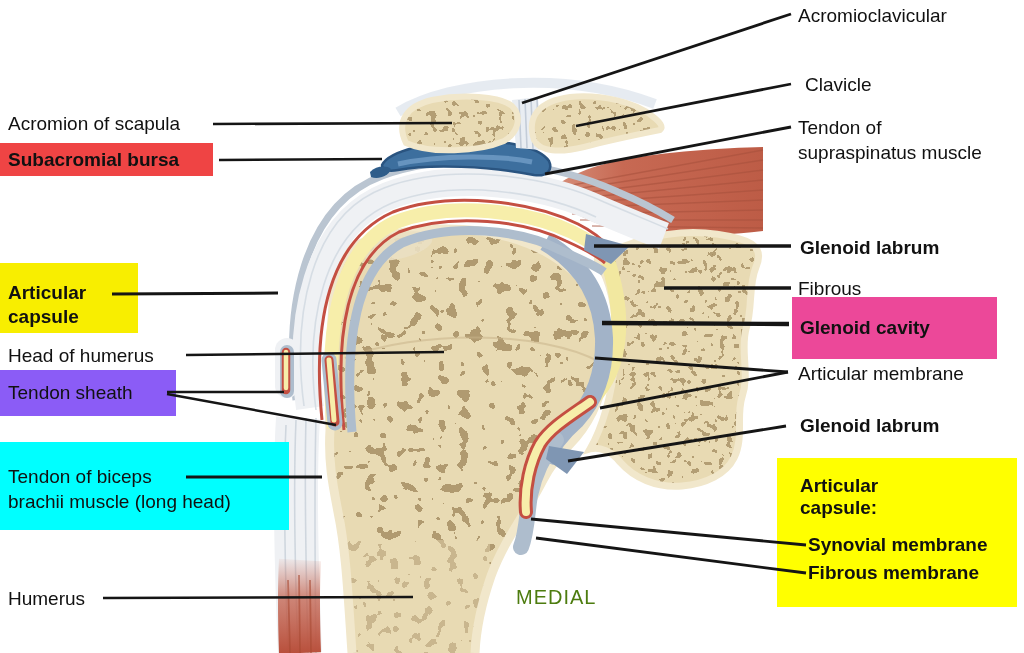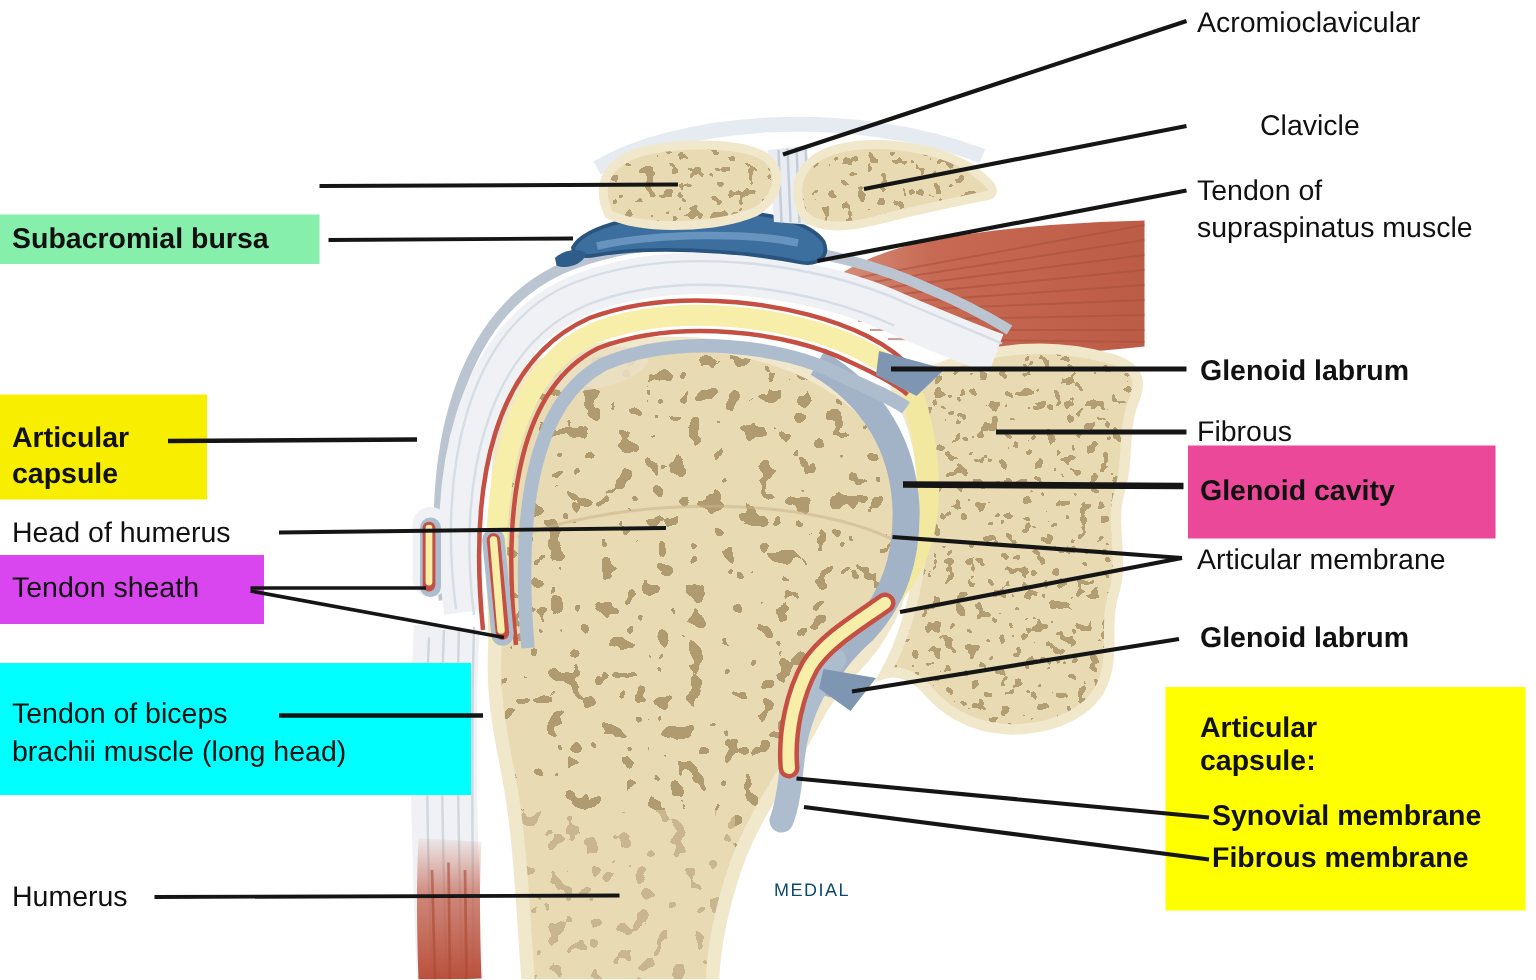--- a/index.html
+++ b/index.html
@@ -5,21 +5,21 @@
   html,body{margin:0;padding:0;background:#ffffff;}
   #stage{position:relative;width:1024px;height:653px;background:#ffffff;overflow:hidden;
          font-family:"Liberation Sans", sans-serif;}
   #art,#leads{position:absolute;left:0;top:0;width:1024px;height:653px;}
   #art{z-index:1;}
   .lbl{position:absolute;z-index:2;font-size:19px;line-height:23px;color:#111;white-space:nowrap;}
   .lbl.bold{font-weight:bold;}
   .lbl .ln{white-space:nowrap;}
   .box{box-sizing:border-box;}
   #leads{z-index:3;pointer-events:none;}
-  #medial{position:absolute;z-index:2;font-size:12px;letter-spacing:1px;color:#0c4a6e;}
+  #medial{position:absolute;z-index:2;font-size:20px;letter-spacing:1px;color:#4d7c0f;}
 </style>
 </head>
 <body>
 
 <div id="stage">
 
   <svg id="art" viewBox="0 0 1024 653">
     <defs>
       <filter id="trabD" x="-2%" y="-2%" width="104%" height="104%">
         <feTurbulence type="fractalNoise" baseFrequency="0.085" numOctaves="2" seed="7" result="n"></feTurbulence>
@@ -172,44 +172,45 @@
       <g>
         <path d="M 534,140 C 526,116 540,101 570,97 C 600,94 636,102 652,116 C 660,122 664,127 660,130 C 640,134 610,140 584,147 C 560,153 540,152 534,140 Z" fill="#e8dab3"></path>
         <g clip-path="url(#clavClip)">
             <rect x="524" y="90" width="146" height="68" filter="url(#trabS)"></rect>
           </g>
         <path d="M 534,140 C 526,116 540,101 570,97 C 600,94 636,102 652,116 C 660,122 664,127 660,130 C 640,134 610,140 584,147 C 560,153 540,152 534,140 Z" fill="none" stroke="#f1e7cb" stroke-width="6"></path>
       </g>
     </g>
   </svg>
 
-
-  <div class="lbl bold box" style="left:0;top:143px;width:213px;height:33px;line-height:33px;padding-left:8px;background:#86efac;">Subacromial bursa</div>
+  <div class="lbl" style="left:8px;top:112px;">Acromion of scapula</div>
+
+  <div class="lbl bold box" style="left:0;top:143px;width:213px;height:33px;line-height:33px;padding-left:8px;background:#ef4444;">Subacromial bursa</div>
 
   <div class="lbl bold box" style="left:0;top:263px;width:138px;height:70px;padding:18px 0 0 8px;line-height:24px;background:#f8ee00;">
     <div class="ln">Articular</div>
     <div class="ln">capsule</div>
   </div>
 
   <div class="lbl" style="left:8px;top:344px;">Head of humerus</div>
 
-  <div class="lbl box" style="left:0;top:370px;width:176px;height:46px;line-height:46px;padding-left:8px;background:#d946ef;">Tendon sheath</div>
-
-  <div class="lbl box" style="left:0;top:442px;width:314px;height:88px;padding:22px 0 0 8px;line-height:25px;background:#00ffff;">
+  <div class="lbl box" style="left:0;top:370px;width:176px;height:46px;line-height:46px;padding-left:8px;background:#8b5cf6;">Tendon sheath</div>
+
+  <div class="lbl box" style="left:0;top:442px;width:289px;height:88px;padding:22px 0 0 8px;line-height:25px;background:#00ffff;">
     <div class="ln">Tendon of biceps</div>
     <div class="ln">brachii muscle (long head)</div>
   </div>
 
   <div class="lbl" style="left:8px;top:587px;">Humerus</div>
 
   <div class="lbl" style="left:798px;top:3px;line-height:25px;text-align:center;">
     <div class="ln">Acromioclavicular</div>
   </div>
 
-  <div class="lbl" style="left:840px;top:73px;">Clavicle</div>
+  <div class="lbl" style="left:805px;top:73px;">Clavicle</div>
 
   <div class="lbl" style="left:798px;top:115px;line-height:25px;">
     <div class="ln">Tendon of</div>
     <div class="ln">supraspinatus muscle</div>
   </div>
 
   <div class="lbl bold" style="left:800px;top:236px;">Glenoid labrum</div>
 
   <div class="lbl" style="left:798px;top:277px;">Fibrous</div>
 

